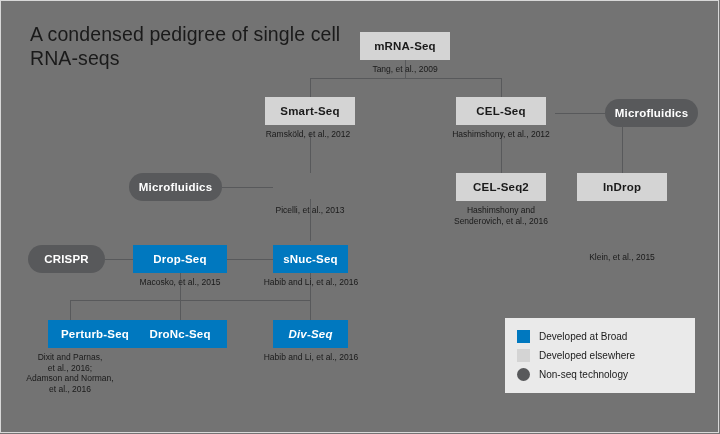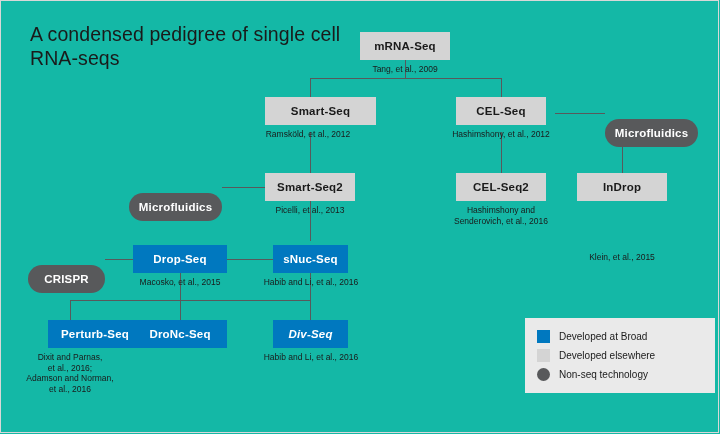--- a/index.html
+++ b/index.html
@@ -4,21 +4,21 @@
 <style>
   html, body {
     margin: 0;
     padding: 0;
     background: #ffffff;
   }
   #page {
     position: relative;
     width: 720px;
     height: 434px;
-    background: #14b8a6;
+    background: #737373;
     font-family: "Liberation Sans", sans-serif;
     overflow: hidden;
   }
   
   #frame {
     position: absolute;
     left: 0; top: 0;
     width: 719px; height: 433px;
     border: 1px solid #d8d8d8;
     box-sizing: border-box;
@@ -53,21 +53,20 @@
   }
   .node.elsewhere {
     background: #d4d4d4;
     color: #1a1a1a;
     align-items: center;
   }
   .node.tech {
     background: #58595b;
     color: #ffffff;
     border-radius: 14px;
-    margin-top: 20px;
   }
   .caption {
     position: absolute;
     font-size: 8.5px;
     line-height: 10.5px;
     color: #1a1a1a;
     text-align: center;
     white-space: pre-line;
   }
   .edge {
@@ -79,21 +78,20 @@
 
   #legend {
     position: absolute;
     left: 505px;
     top: 318px;
     width: 190px;
     height: 75px;
     background: #eaeaea;
     box-sizing: border-box;
     padding: 9px 12px;
-    margin-left: 20px;
   }
   .legend-row {
     display: flex;
     align-items: center;
     height: 19px;
   }
   .legend-swatch {
     width: 13px;
     height: 13px;
     margin-right: 9px;
@@ -146,41 +144,38 @@
 
   <div class="edge v" style="left:310px; top:273px; height:27px;"></div>
   <div class="edge h" style="left:180px; top:300px; width:130px;"></div>
   <div class="edge v" style="left:310px; top:300px; height:20px;"></div>
 
   <div class="node elsewhere" style="left:360px; top:32px; width:90px; height:28px;">
     <span>mRNA-Seq</span>
   </div>
   <div class="caption" style="left:350px; top:64px; width:110px;">Tang, et al., 2009</div>
 
-  <div class="node elsewhere" style="left:265px; top:97px; width:111px; height:28px;">
+  <div class="node elsewhere" style="left:265px; top:97px; width:90px; height:28px;">
     <span>Smart-Seq</span>
   </div>
   <div class="caption" style="left:248px; top:129px; width:120px;">Ramsköld, et al., 2012</div>
 
   <div class="node elsewhere" style="left:456px; top:97px; width:90px; height:28px;">
     <span>CEL-Seq</span>
   </div>
   <div class="caption" style="left:441px; top:129px; width:120px;">Hashimshony, et al., 2012</div>
 
   <div class="node tech" style="left:605px; top:99px; width:93px; height:28px;">
     <span>Microfluidics</span>
   </div>
 
   <div class="node tech" style="left:129px; top:173px; width:93px; height:28px;">
     <span>Microfluidics</span>
   </div>
 
-  <div class="node elsewhere" style="left:265px; top:173px; width:90px; height:28px;">
-    <span>Smart-Seq2</span>
-  </div>
   <div class="caption" style="left:255px; top:205px; width:110px;">Picelli, et al., 2013</div>
 
   <div class="node elsewhere" style="left:456px; top:173px; width:90px; height:28px;">
     <span>CEL-Seq2</span>
   </div>
   <div class="caption" style="left:431px; top:205px; width:140px;">Hashimshony and
 Senderovich, et al., 2016</div>
 
   <div class="node elsewhere" style="left:577px; top:173px; width:90px; height:28px;">
     <span>InDrop</span>

